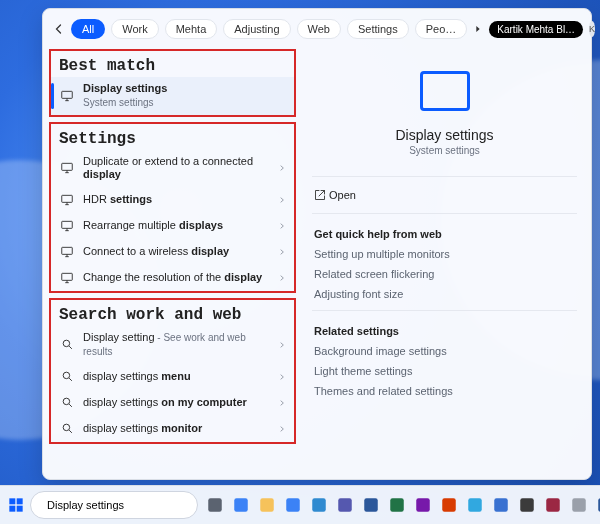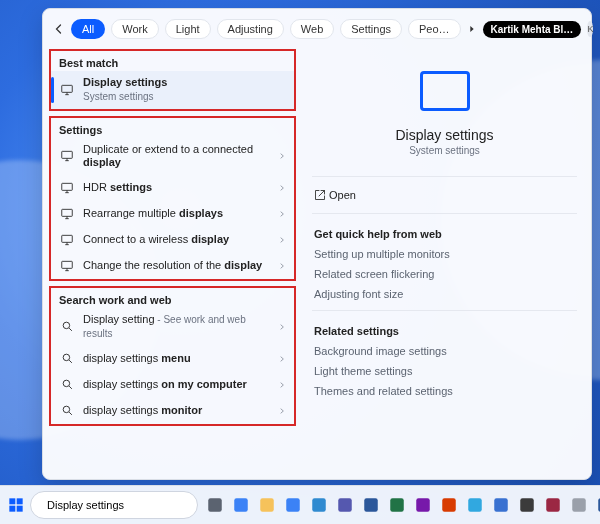--- a/index.html
+++ b/index.html
@@ -14,30 +14,30 @@
        background:rgba(250,251,254,.98);border:1px solid #d9dee6;border-radius:8px;
        box-shadow:0 8px 24px rgba(0,0,0,.18);display:flex;flex-direction:column;}
 
   .tabs{display:flex;align-items:center;gap:6px;padding:8px 10px;height:40px;box-sizing:border-box;}
   .back{width:16px;height:16px;display:flex;align-items:center;justify-content:center;color:#333;}
   .pill{padding:3px 10px;border:1px solid transparent;border-radius:14px;font-size:11px;
         color:#333;background:transparent;}
   .pill.active{background:#0b5cff;color:#fff;}
   .pill:not(.active){background:#fff;border-color:#e2e6ed;}
   .chevr{width:10px;height:10px;color:#333;}
-  .user{background:#000;color:#fff;font-size:10px;padding:3px 8px;border-radius:12px;white-space:nowrap;font-weight:bold;}
+  .user{background:#000;color:#fff;font-size:10px;padding:3px 8px;border-radius:12px;white-space:nowrap;}
   .avatar{width:16px;height:16px;border-radius:50%;background:#e2e6ed;font-size:9px;color:#555;
           display:flex;align-items:center;justify-content:center;}
 
   .body{flex:1;display:flex;overflow:hidden;}
   .left{width:255px;box-sizing:border-box;display:flex;flex-direction:column;gap:5px;padding:0 0 6px 0;overflow:hidden;}
   .right{flex:1;padding:14px 14px 6px 14px;box-sizing:border-box;overflow:hidden;}
 
   .grp{border:2px solid #d62828;margin-left:6px;margin-right:2px;}
-  .sec-h{font-size:11px;font-weight:600;color:#222;padding:6px 8px 2px 8px;}
+  .sec-h{font-size:16px;font-weight:600;color:#222;padding:6px 8px 2px 8px;font-family:Liberation Mono, monospace;}
   .item{display:flex;align-items:center;gap:8px;padding:5px 8px;position:relative;}
   .item .ic{width:16px;height:16px;display:flex;align-items:center;justify-content:center;color:#333;flex:none;}
   .item .txt{flex:1;font-size:11px;color:#222;line-height:1.25;}
   .item .sub{font-size:10px;color:#6b7280;}
   .item .chev{color:#6b7280;}
   .item.sel{background:#eaf0fb;}
   .item.sel::before{content:"";position:absolute;left:0;top:6px;bottom:6px;width:3px;background:#0b5cff;border-radius:2px;}
   .bold-part{font-weight:600;}
 
   .hero{display:flex;flex-direction:column;align-items:center;padding:8px 0 14px 0;}
@@ -71,21 +71,21 @@
   <div class="bloom b2"></div>
 
   <div class="win">
 
     <div class="tabs">
       <span class="back">
         <svg width="12" height="12" viewBox="0 0 24 24">
             <path d="M15 4l-8 8 8 8" stroke="currentColor" stroke-width="2.5" fill="none" stroke-linecap="round"></path>
           </svg>
       </span>
-      <span id="tabs-host" style="display: contents;"><span class="pill active">All</span><span class="pill">Work</span><span class="pill">Light</span><span class="pill">Adjusting</span><span class="pill">Web</span><span class="pill">Settings</span><span class="pill">Peo…</span></span>
+      <span id="tabs-host" style="display: contents;"><span class="pill active">All</span><span class="pill">Work</span><span class="pill">Mehta</span><span class="pill">Adjusting</span><span class="pill">Web</span><span class="pill">Settings</span><span class="pill">Peo…</span></span>
       <span class="chevr">
         <svg width="10" height="10" viewBox="0 0 24 24">
             <path d="M8 5l8 7-8 7" fill="currentColor"></path>
           </svg>
       </span>
       <span class="user">Kartik Mehta Bl…</span>
       <span class="avatar">K</span>
 
     </div>
 

